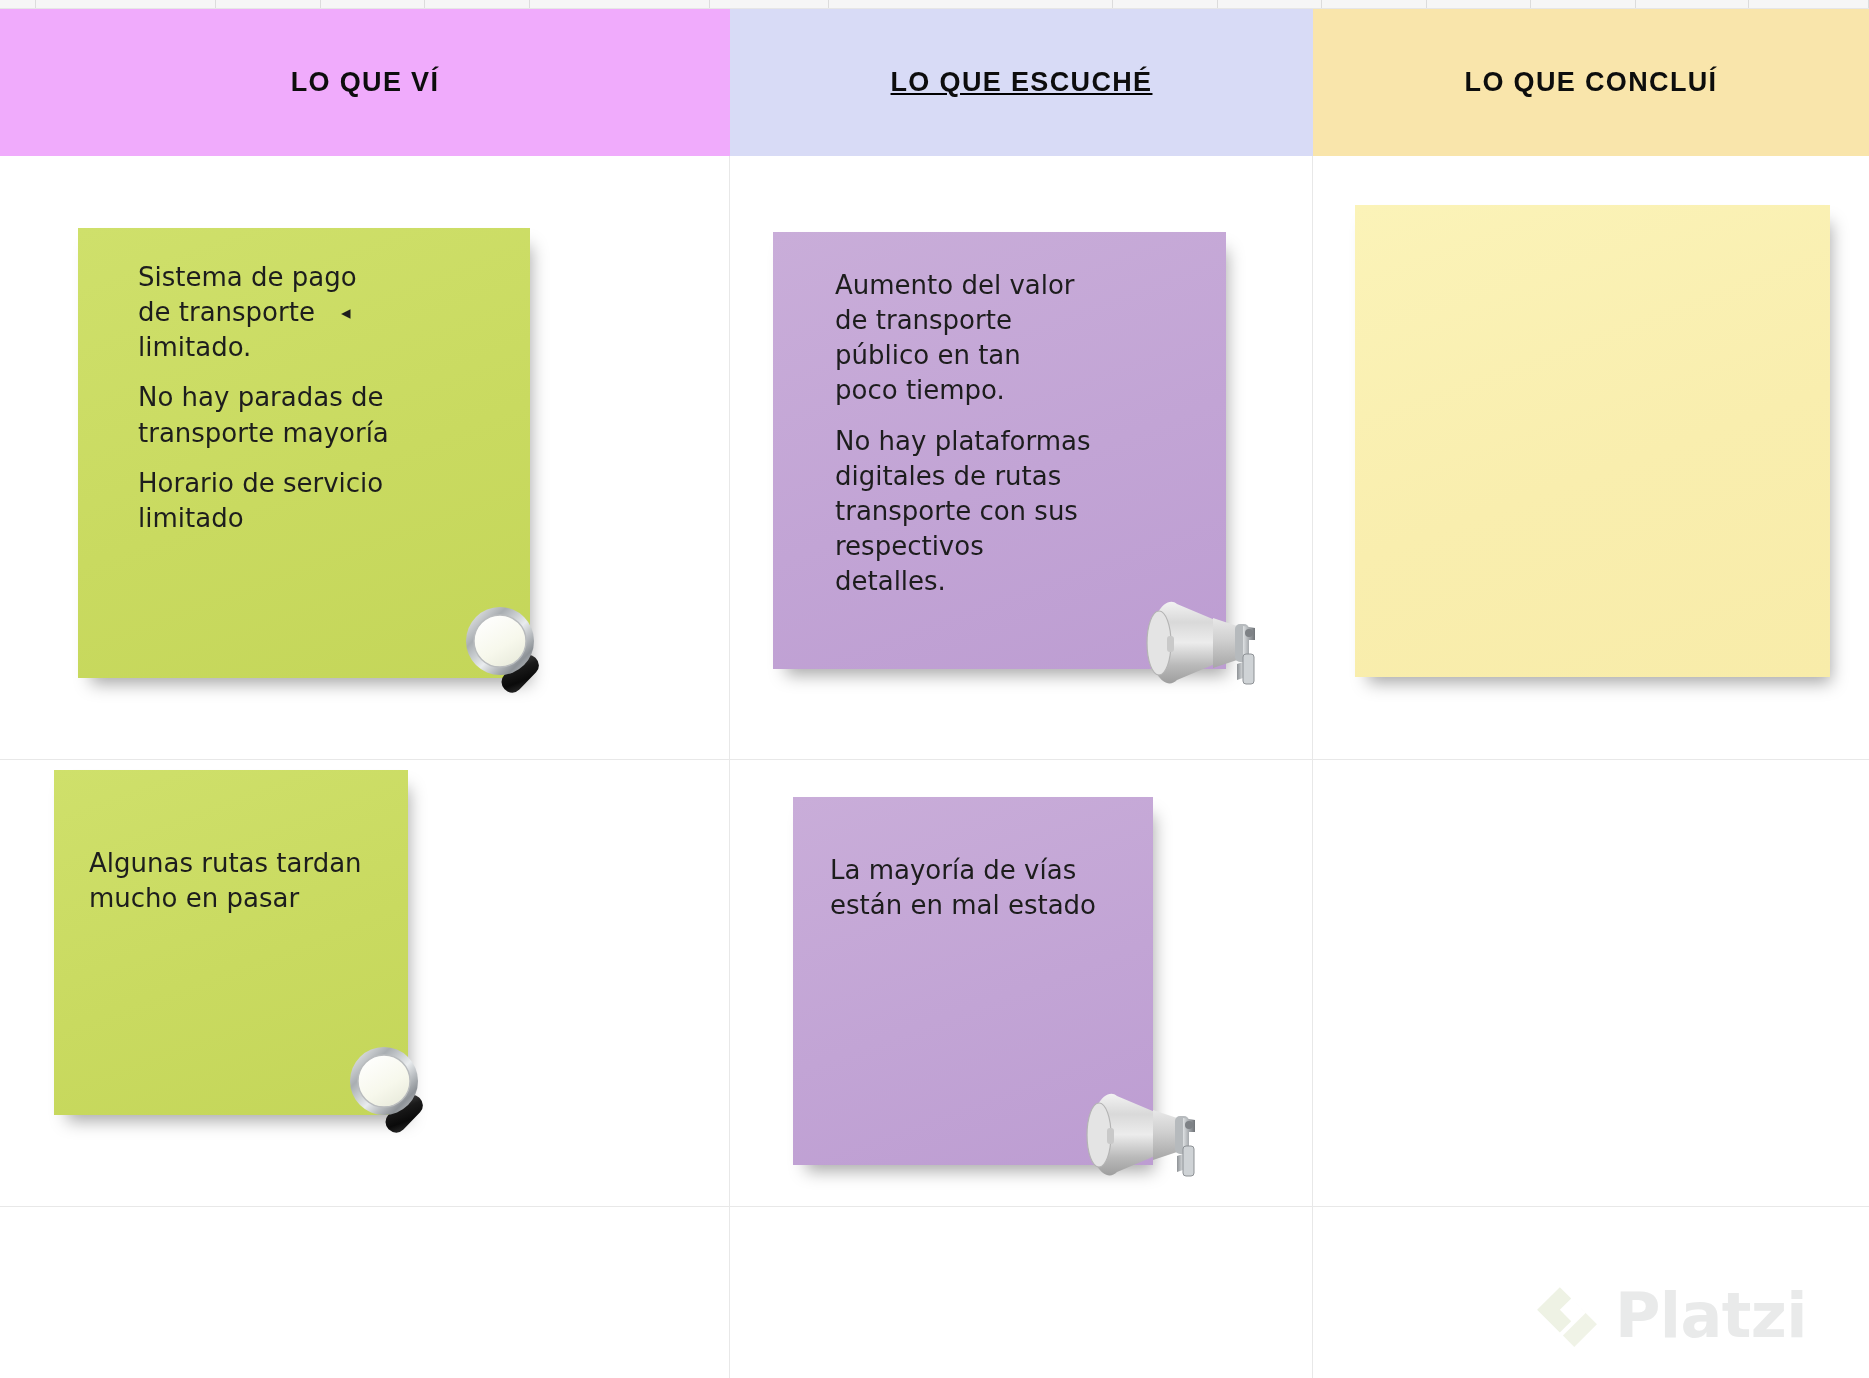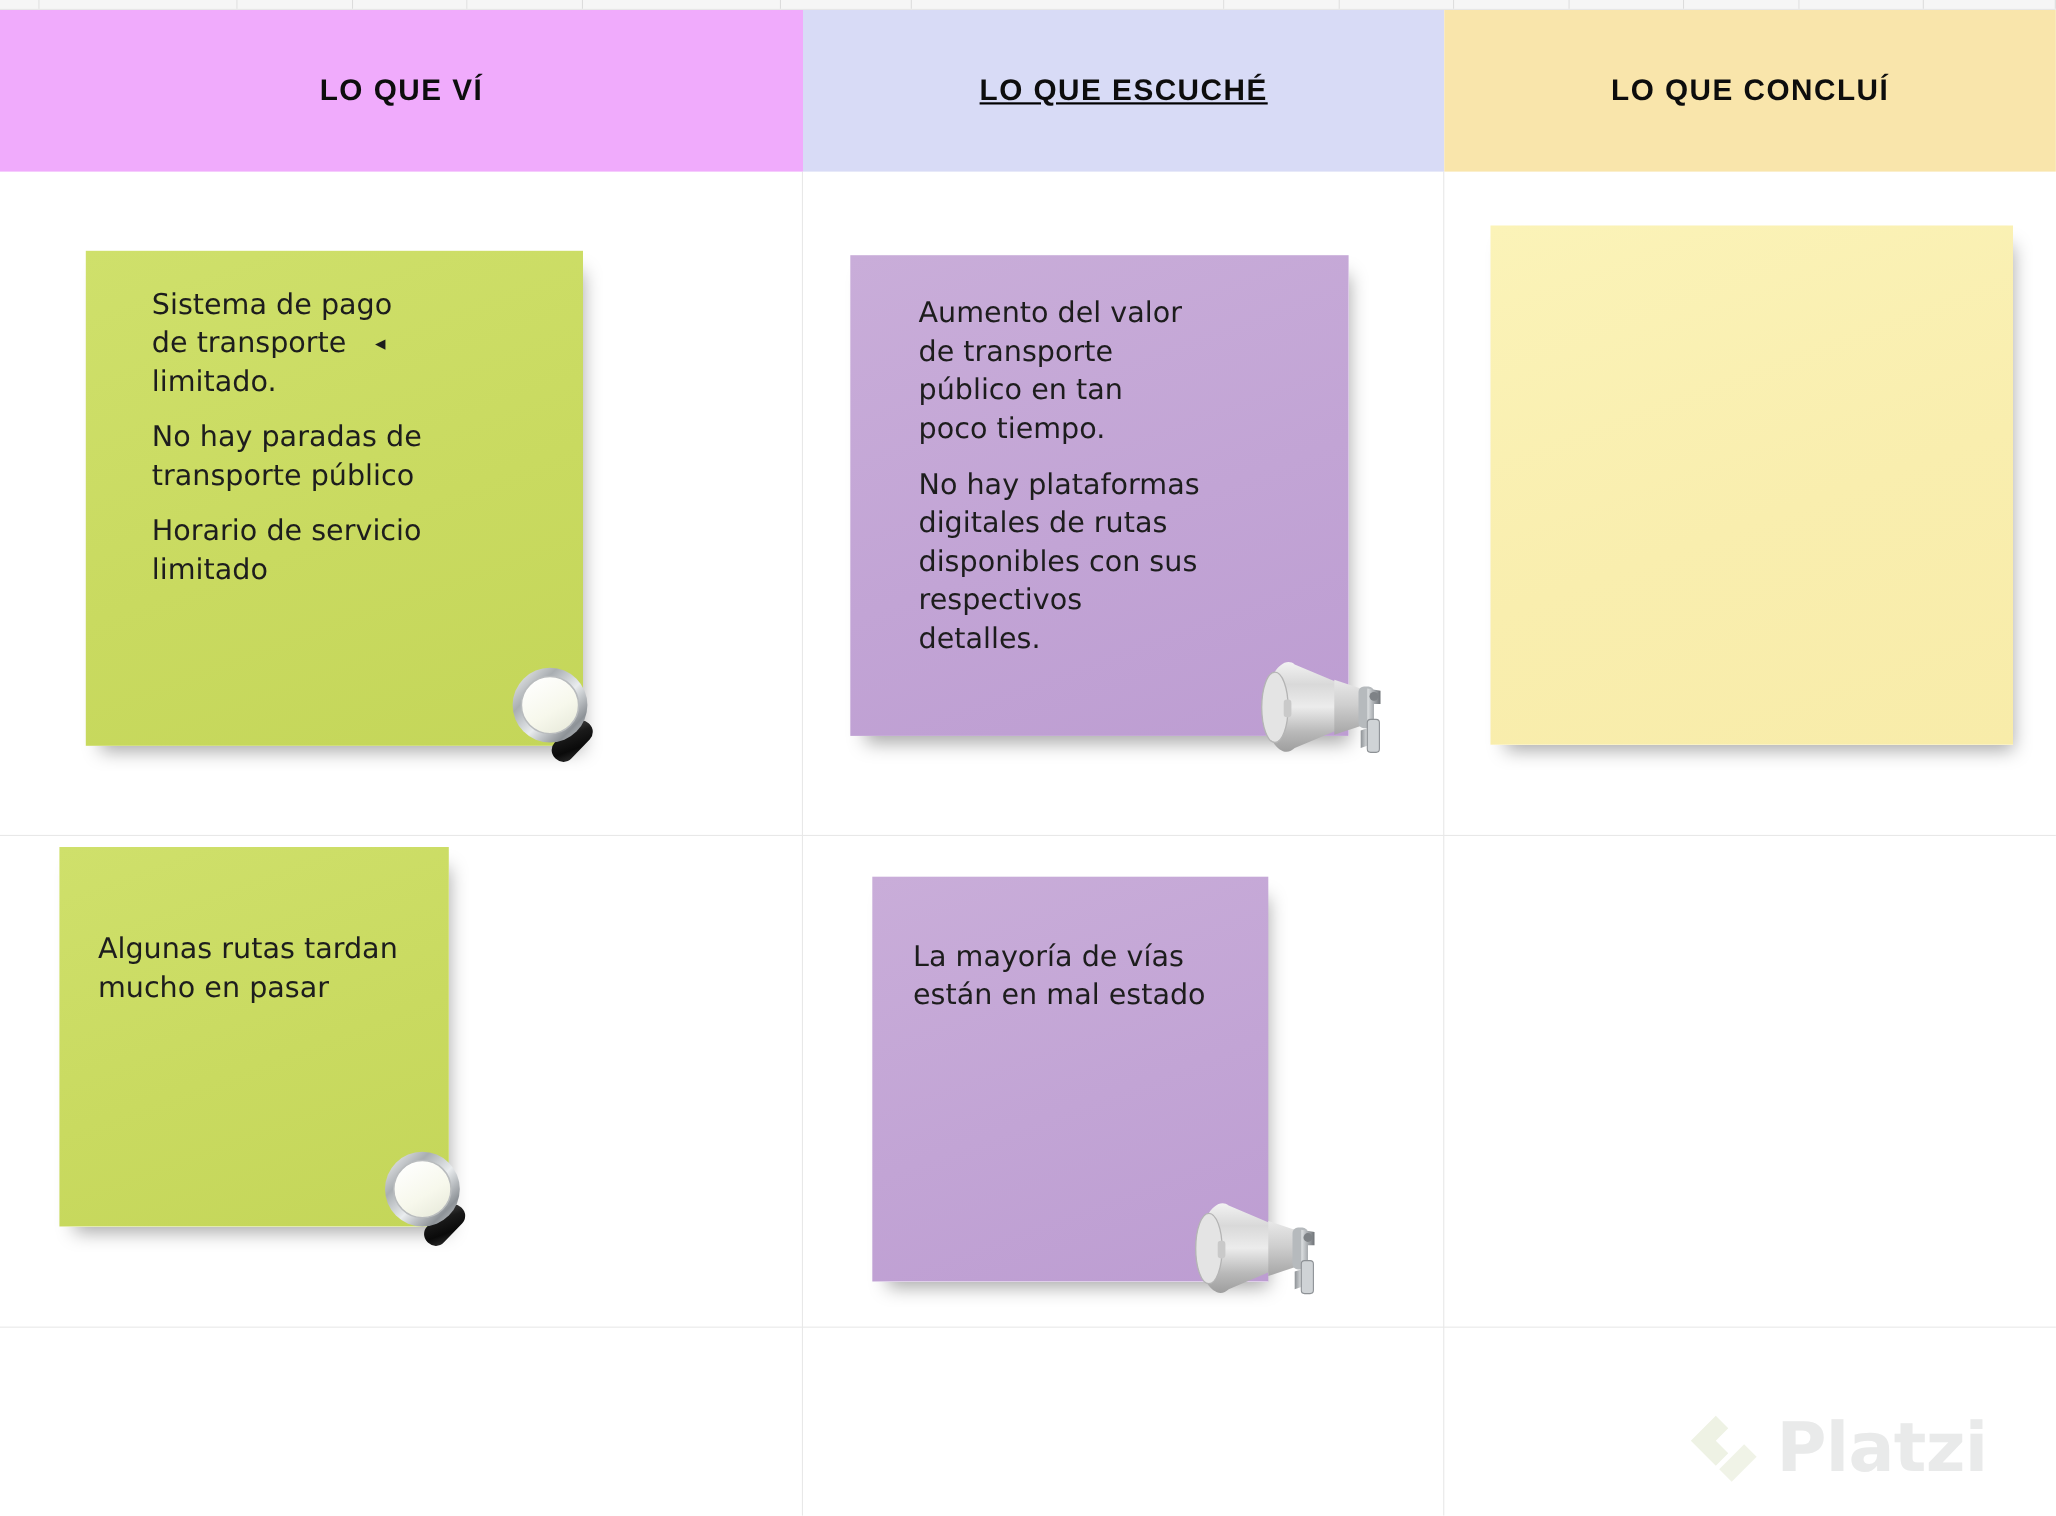--- a/index.html
+++ b/index.html
@@ -208,21 +208,21 @@
   <div class="gridline h2"></div>
 
   <div class="note note-green" id="note-vi-1">
     <div class="note-body">
       <div class="txt">
         <p><span>Sistema de pago
 de transporte</span><span class="inline-marker">◂</span></p>
         <p>limitado.</p>
         <div class="para-gap"></div>
         <p>No hay paradas de
-transporte público</p>
+transporte mayoría</p>
         <div class="para-gap"></div>
         <p>Horario de servicio
 limitado</p>
       </div>
     </div>
   </div>
 
   <div class="note note-green" id="note-vi-2">
     <div class="note-body">
       <div class="txt">
@@ -235,21 +235,21 @@
   <div class="note note-purple" id="note-esc-1">
     <div class="note-body">
       <div class="txt">
         <p>Aumento del valor
 de transporte
 público en tan
 poco tiempo.</p>
         <div class="para-gap"></div>
         <p> No hay plataformas
 digitales de rutas
-disponibles con sus
+transporte con sus
 respectivos
 detalles.</p>
       </div>
     </div>
   </div>
 
   <div class="note note-purple" id="note-esc-2">
     <div class="note-body">
       <div class="txt">
         <p>La mayoría de vías

